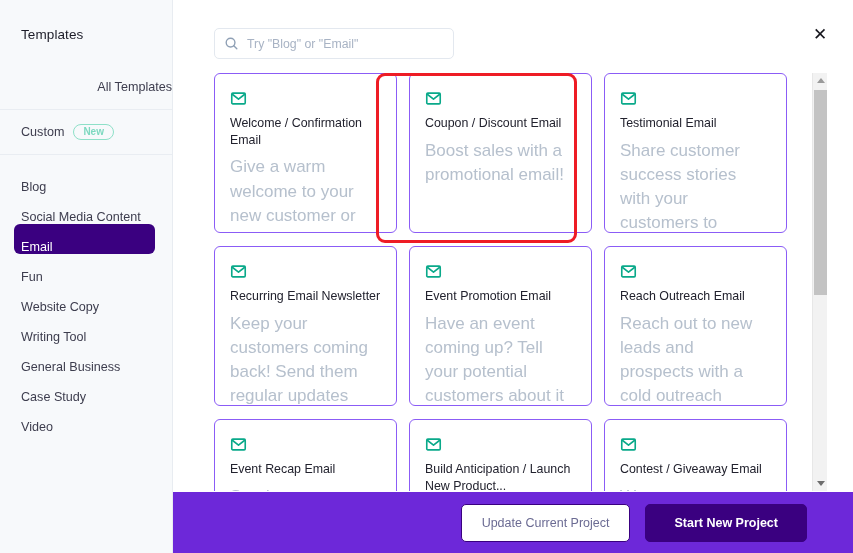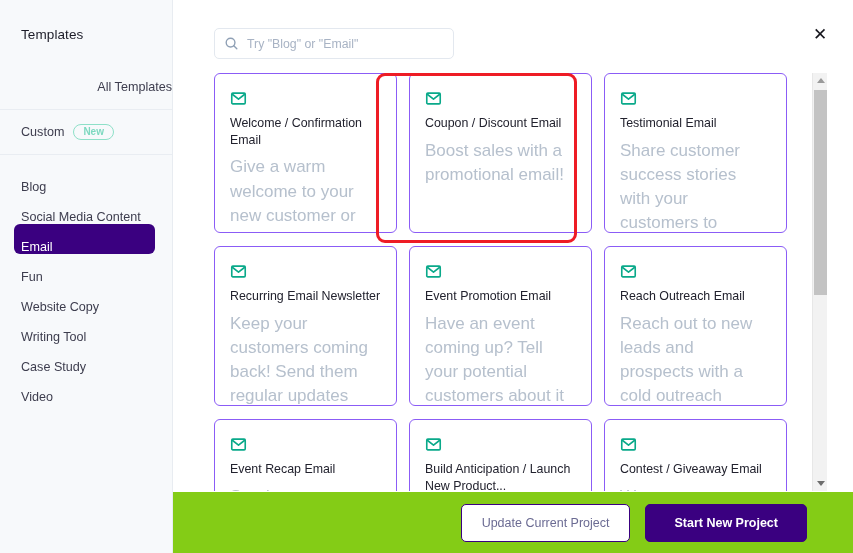--- a/index.html
+++ b/index.html
@@ -223,21 +223,21 @@
     cursor: pointer;
   }
 
   
   #footer {
     position: absolute;
     left: 0;
     right: 0;
     bottom: 0;
     height: 62px;
-    background: #84cc16;
+    background: #6d28d9;
     display: flex;
     align-items: center;
     justify-content: flex-end;
     padding-right: 46px;
     gap: 15px;
     border-top: 1px solid #ffffff;
   }
 
   .btn {
     height: 38px;
@@ -325,20 +325,25 @@
             <span>Website Copy</span>
           </div>
         </div>
         <div class="sb-item-wrap">
           <div class="sb-item">
             <span>Writing Tool</span>
           </div>
         </div>
         <div class="sb-item-wrap">
           <div class="sb-item">
+            <span>General Business</span>
+          </div>
+        </div>
+        <div class="sb-item-wrap">
+          <div class="sb-item">
             <span>Case Study</span>
           </div>
         </div>
         <div class="sb-item-wrap">
           <div class="sb-item">
             <span>Video</span>
           </div>
         </div>
       </div>
   </aside>

